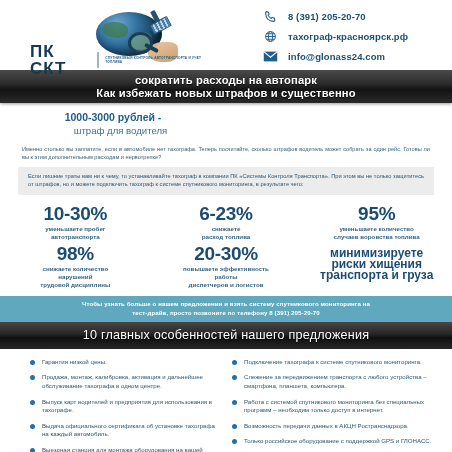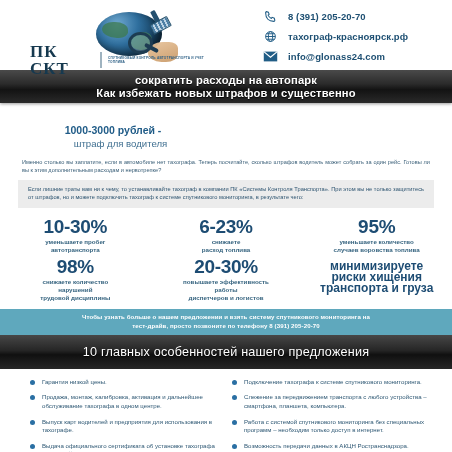--- a/index.html
+++ b/index.html
@@ -63,21 +63,21 @@
     position:absolute;left:60px;top:34px;width:30px;height:20px;
     background:linear-gradient(160deg,#e8c49c,#c99a68);
     border-radius:50% 30% 40% 45%;
     opacity:.95;
   }
   .logo-text-row{
     position:absolute;left:0;top:48px;width:180px;height:20px;
     display:flex;align-items:center;
   }
   .logo-mark{
-    font-family:Liberation Serif, serif;
+    font-family:Liberation Sans, sans-serif;
     font-weight:800;font-size:17px;color:#16394f;letter-spacing:1px;
     line-height:1;
   }
   .logo-div{
     width:2px;height:16px;background:#9fb3c0;margin:0 6px;
   }
   .logo-sub{
     font-size:3.2px;line-height:4.4px;color:#2c5f85;font-weight:700;
     text-transform:uppercase;letter-spacing:.2px;max-width:105px;
   }
@@ -104,21 +104,21 @@
     box-shadow:0 1px 3px rgba(0,0,0,.4);
   }
   .title-bar .t{
     color:#ffffff;font-size:11.2px;font-weight:700;text-align:center;
     line-height:13px;letter-spacing:.15px;
     text-shadow:0 1px 1px rgba(0,0,0,.8);
   }
 
   
   .price-row{
-    display:flex;width:452px;padding-top:21px;
+    display:flex;width:452px;padding-top:8px;
   }
   .price-col{flex:1;text-align:center;}
   .price-hi{
     font-size:10.5px;font-weight:700;color:#1f5b87;line-height:13px;
   }
   .price-lo{
     font-size:9.6px;font-weight:500;color:#3f6f90;line-height:13px;margin-left:15px;
   }
 
   
@@ -159,21 +159,21 @@
     display:flex;align-items:center;justify-content:center;
   }
   .cta .c{
     color:#ffffff;font-size:6.1px;line-height:8.6px;font-weight:700;
     text-align:center;letter-spacing:.1px;
   }
   .cta .c b{font-weight:800;}
 
   
   .sec-bar{
-    width:452px;height:34px;
+    width:452px;height:27px;
     background:linear-gradient(180deg,#474747 0%,#262626 45%,#101010 58%,#272727 100%);
     display:flex;align-items:center;justify-content:center;
   }
   .sec-bar .t{
     color:#fff;font-size:12.6px;font-weight:500;letter-spacing:.2px;
     text-shadow:0 1px 1px rgba(0,0,0,.85);
   }
 
   
   .features{

